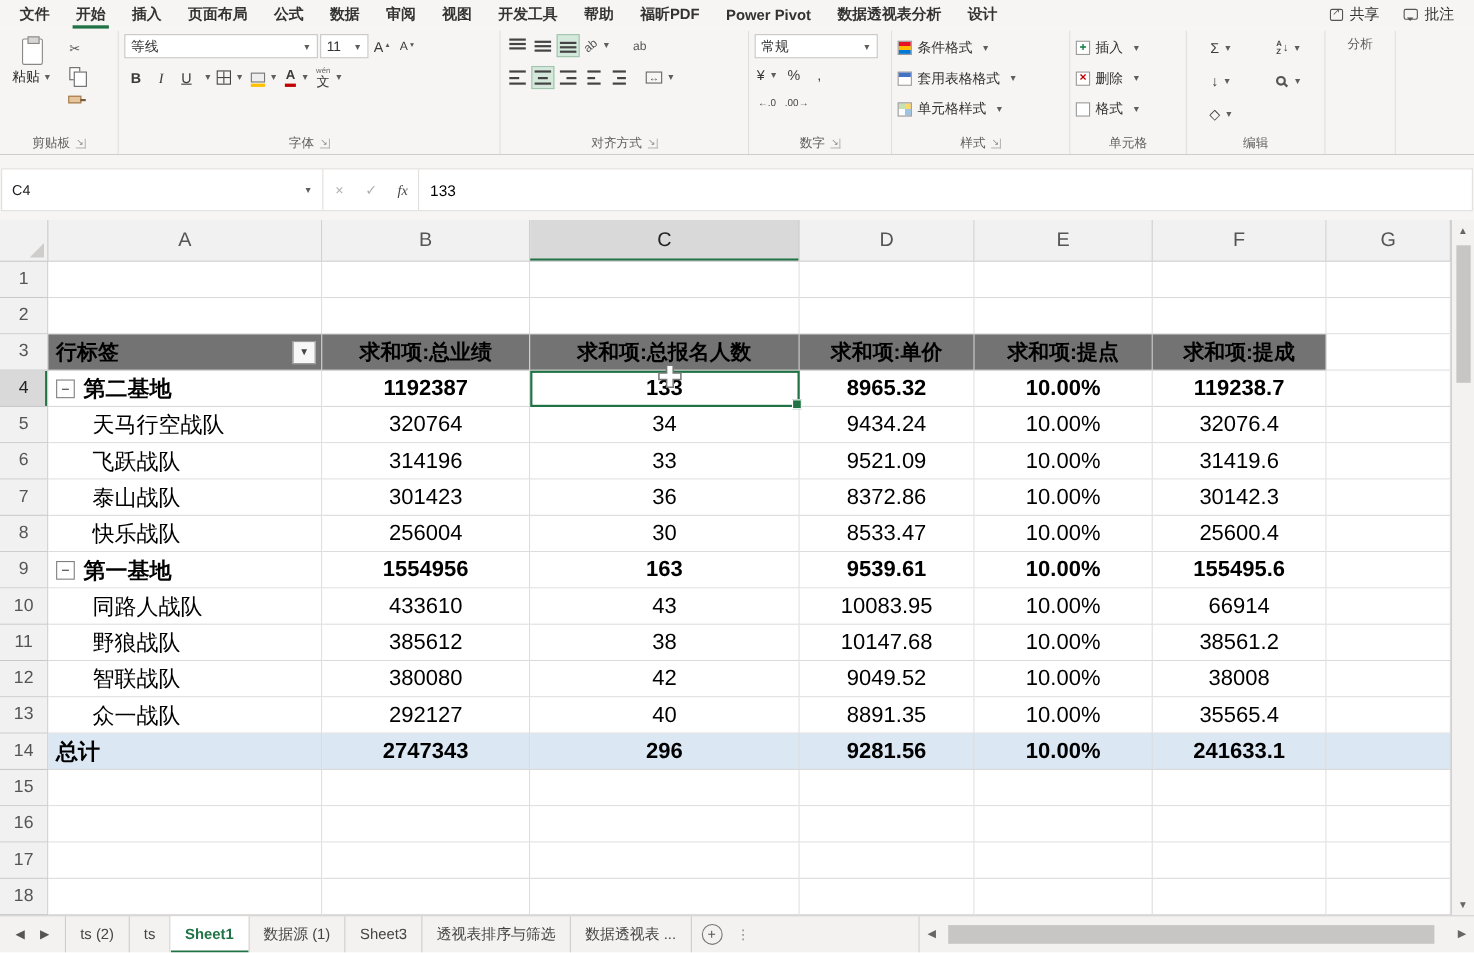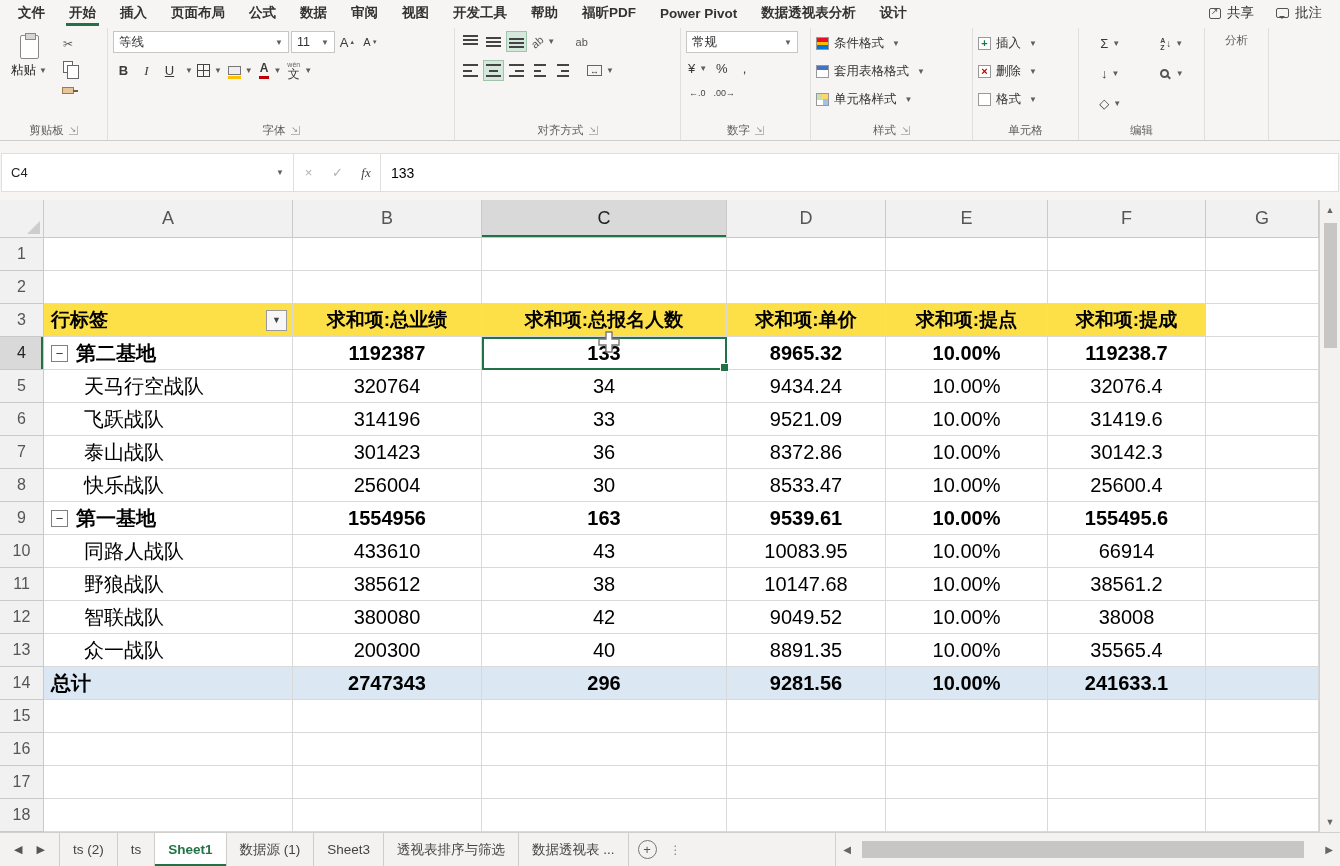--- a/index.html
+++ b/index.html
@@ -109,21 +109,21 @@
   #col-headers{display:flex;flex:1;}
   .col-h{display:flex;align-items:center;justify-content:center;font-size:18px;color:#555;background:#f1f1f1;border-right:1px solid #c9c9c9;border-bottom:1px solid #c9c9c9;}
   .col-h.sel{background:#d9d9d9;box-shadow:inset 0 -2px 0 #217346;color:#222;}
   .grid-row{height:33px;display:flex;}
   .row-h{width:44px;flex:0 0 44px;background:#f1f1f1;border-right:1px solid #c9c9c9;border-bottom:1px solid #c9c9c9;display:flex;align-items:center;justify-content:center;font-size:16px;color:#555;}
   .row-h.sel{background:#d9d9d9;box-shadow:inset -2px 0 0 #217346;color:#222;}
   .cell{flex:0 0 auto;border-right:1px solid #d9d9d9;border-bottom:1px solid #d9d9d9;display:flex;align-items:center;font-size:20px;color:#000;position:relative;overflow:hidden;background:#fff;}
   .cell.num{justify-content:center;text-align:center;}
   .a-cell{padding-left:7px;}
   .a-cell.indent{padding-left:40px;}
-  .p-head{background:#fde047;font-weight:700;font-size:19px;}
+  .p-head{background:#737373;font-weight:700;font-size:19px;}
   .p-total{background:#dbe7f3;}
   .p-bold{font-weight:700;}
   .sel-cell{outline:2px solid #217346;outline-offset:-2px;overflow:visible;z-index:3;}
   .sel-cell::after{content:"";position:absolute;right:-3px;bottom:-3px;width:7px;height:7px;background:#217346;border:1px solid #fff;z-index:4;}
   .filter-btn{margin-left:auto;margin-right:5px;width:21px;height:21px;border:1px solid #9a9a9a;background:#f7f7f7;color:#444;font-size:9px;display:flex;align-items:center;justify-content:center;font-weight:400;}
   .collapse-btn{width:17px;height:17px;border:1px solid #7f7f7f;background:#fff;color:#333;font-size:13px;font-weight:400;line-height:1;display:inline-flex;align-items:center;justify-content:center;margin-right:8px;flex:0 0 auto;}
 
   
   .vscroll{flex:0 0 21px;background:#f3f2f1;border-left:1px solid #d2d0ce;display:flex;flex-direction:column;align-items:center;}
   .vs-btn{height:20px;width:100%;display:flex;align-items:center;justify-content:center;color:#666;font-size:9px;}
@@ -614,21 +614,21 @@
           <div class="cell num" style="width: 159px;">9049.52</div>
           <div class="cell num" style="width: 162px;">10.00%</div>
           <div class="cell num" style="width: 158px;">38008</div>
           <div class="cell" style="width: 113px;"></div>
         </div>
         <div class="grid-row">
           <div class="row-h">13</div>
           <div class="cell a-cell indent" style="width: 249px;">
             <span>众一战队</span>
           </div>
-          <div class="cell num" style="width: 189px;">200300</div>
+          <div class="cell num" style="width: 189px;">292127</div>
           <div class="cell num" style="width: 245px;">40</div>
           <div class="cell num" style="width: 159px;">8891.35</div>
           <div class="cell num" style="width: 162px;">10.00%</div>
           <div class="cell num" style="width: 158px;">35565.4</div>
           <div class="cell" style="width: 113px;"></div>
         </div>
         <div class="grid-row">
           <div class="row-h">14</div>
           <div class="cell p-total p-bold a-cell" style="width: 249px;">
             <span>总计</span>

